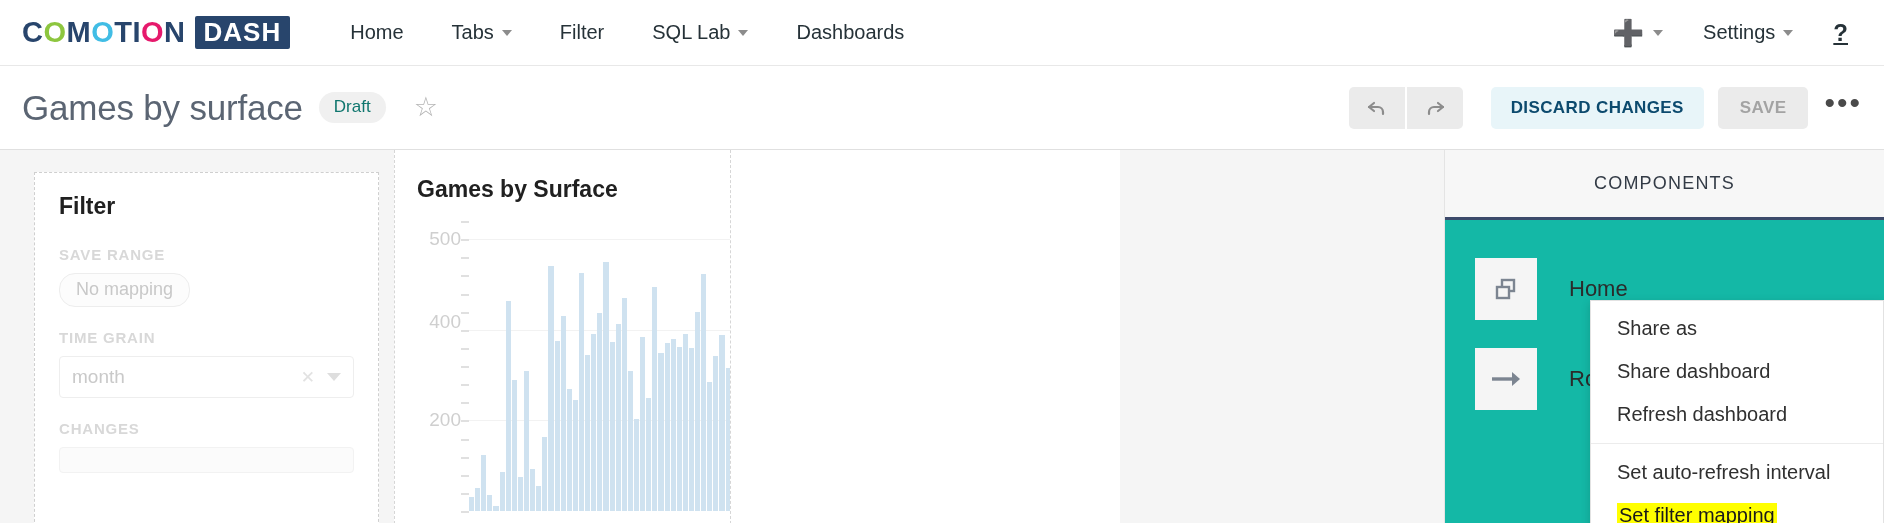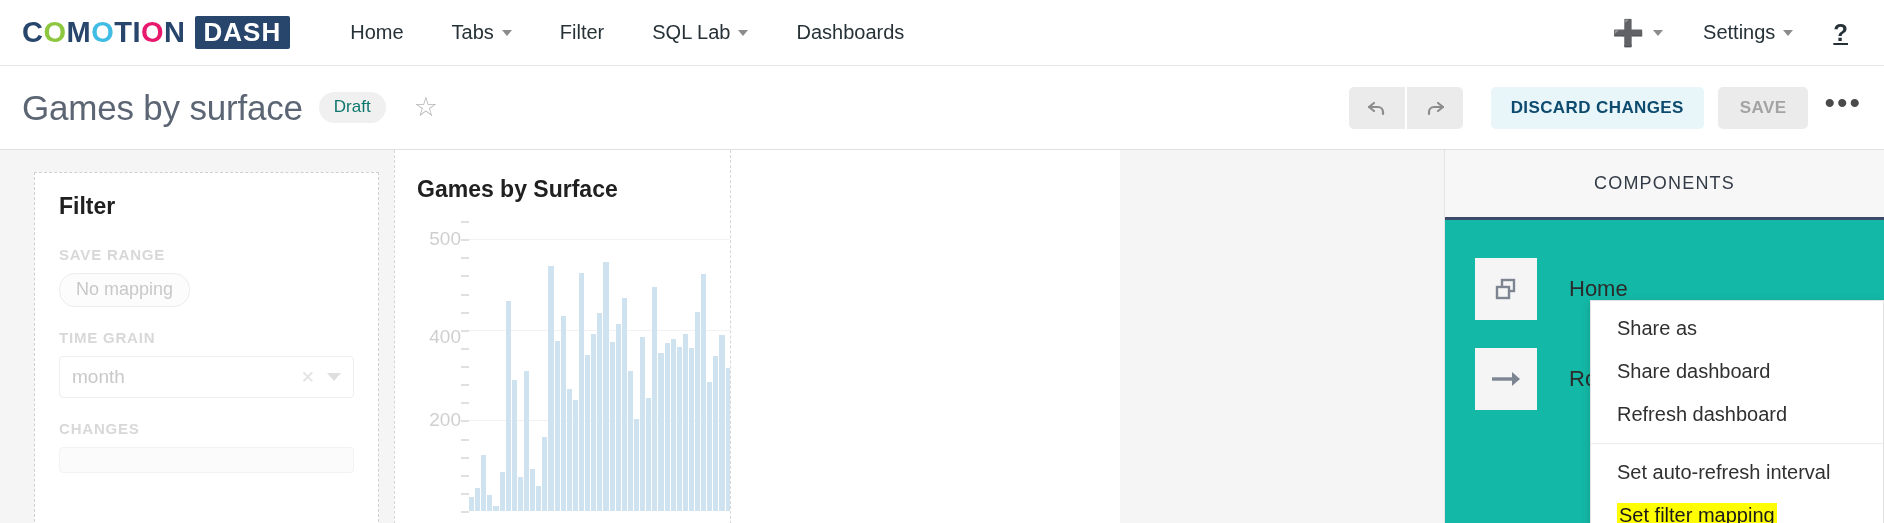--- a/index.html
+++ b/index.html
@@ -277,21 +277,21 @@
       <div class="filter-label">CHANGES</div>
       <div class="surface-box"></div>
     </div>
 
     <div class="chart-card">
       <div class="chart-title">Games by Surface</div>
       <div class="chart-plot">
         <div id="yaxis">
             <div class="ytick" style="top: 18.125px;">500</div>
             <div class="gridline" style="top: 18.125px;"></div>
-            <div class="ytick" style="top: 116px;">400</div>
+            <div class="ytick" style="top: 101px;">400</div>
             <div class="gridline" style="top: 108.75px;"></div>
             <div class="ytick" style="top: 199.375px;">200</div>
             <div class="gridline" style="top: 199.375px;"></div>
             <div class="minor-tick" style="top: 290px;"></div>
             <div class="minor-tick" style="top: 271.875px;"></div>
             <div class="minor-tick" style="top: 253.75px;"></div>
             <div class="minor-tick" style="top: 235.625px;"></div>
             <div class="minor-tick" style="top: 217.5px;"></div>
             <div class="minor-tick" style="top: 199.375px;"></div>
             <div class="minor-tick" style="top: 181.25px;"></div>

